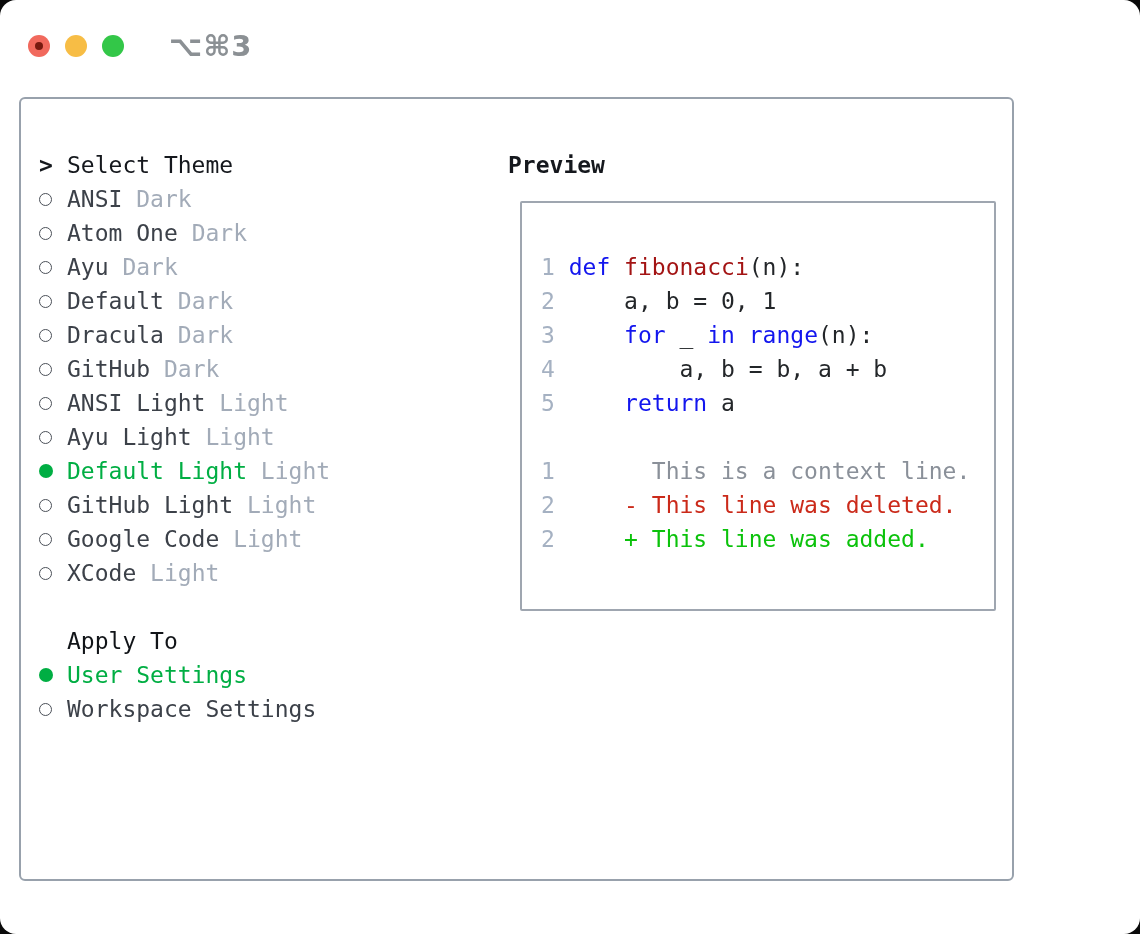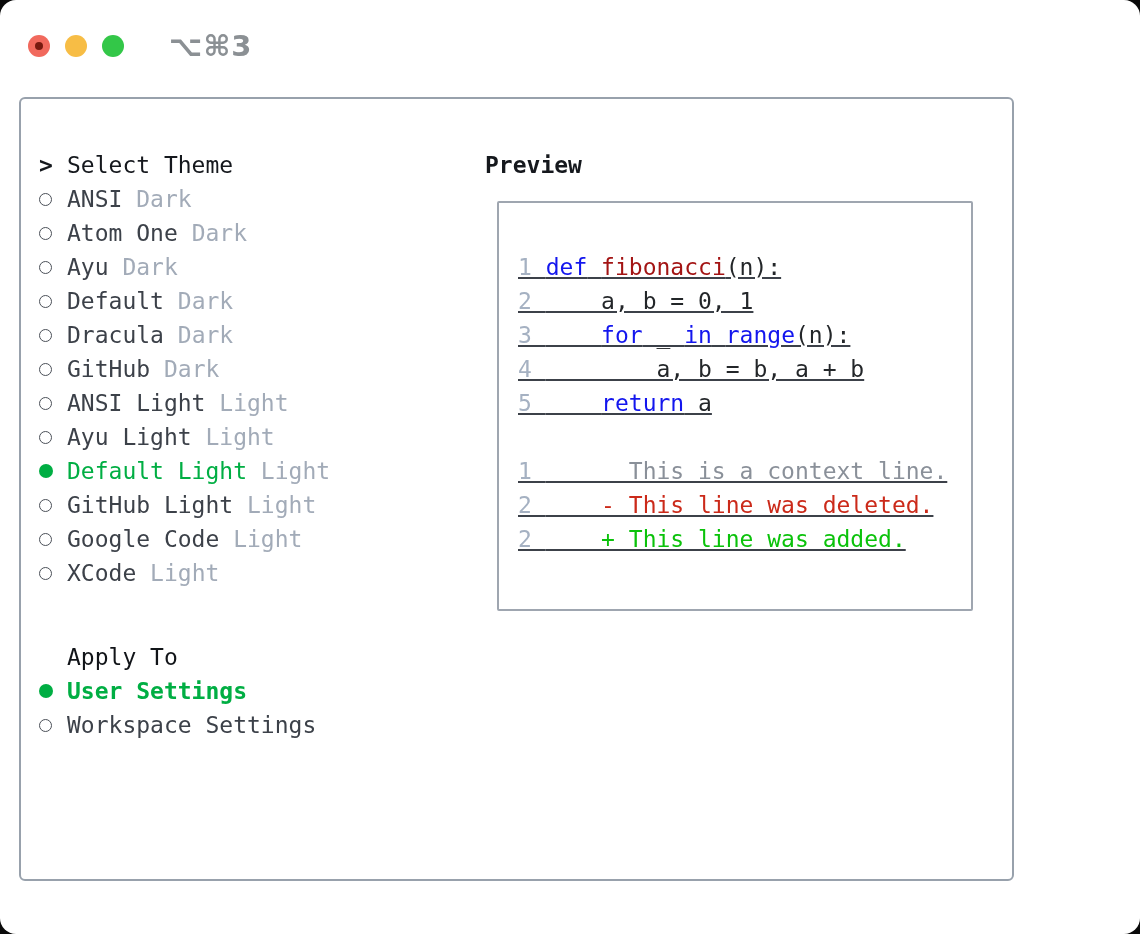--- a/index.html
+++ b/index.html
@@ -37,33 +37,33 @@
   
   .leftcol{position:absolute;left:18px;top:49px;width:440px;}
   .row{display:flex;align-items:center;height:34px;white-space:pre;}
   .marker{width:28px;flex:none;display:flex;align-items:center;}
   .ring{width:13px;height:13px;border-radius:50%;border:1.5px solid #4b5058;}
   .dot{width:14px;height:14px;border-radius:50%;background:var(--green);}
   .prompt{font-weight:700;color:var(--heading);}
   .list-title{font-weight:400;color:var(--heading);}
   .variant{color:var(--muted);text-align:center;}
   .sel .tname{color:var(--green);}
-  .apply{margin-top:50px;}
+  .apply{margin-top:34px;}
   .apply-title{color:#111418;}
-  .sel-label{color:var(--green);font-weight:bold;}
+  .sel-label{color:var(--green);}
   .help{margin-top:34px;width:412px;color:var(--muted);line-height:34px;white-space:normal;}
   
-  .rightcol{position:absolute;left:464px;top:49px;}
+  .rightcol{position:absolute;left:487px;top:49px;}
   .preview-title{font-weight:700;color:var(--heading);height:34px;line-height:34px;}
   .preview-box{
     margin-top:19px;margin-left:12px;width:476px;height:410px;
     border:2px solid var(--boxborder);border-radius:2px;background:#fff;overflow:hidden;
   }
   .preview-box pre{
-    margin:0;padding:47px 0 0 19px;font:inherit;line-height:34px;white-space:pre;text-decoration:underline;
+    margin:0;padding:47px 0 0 19px;font:inherit;line-height:34px;white-space:pre;
   }
   .ln{color:var(--ln);}
   .c-kw{color:var(--kw);}
   .c-fn{color:var(--fn);}
   .c-d{color:var(--code);}
   .c-ctx{color:var(--ctx);}
   .c-del{color:var(--del);}
   .c-add{color:var(--add);}
 </style>
 </head>

